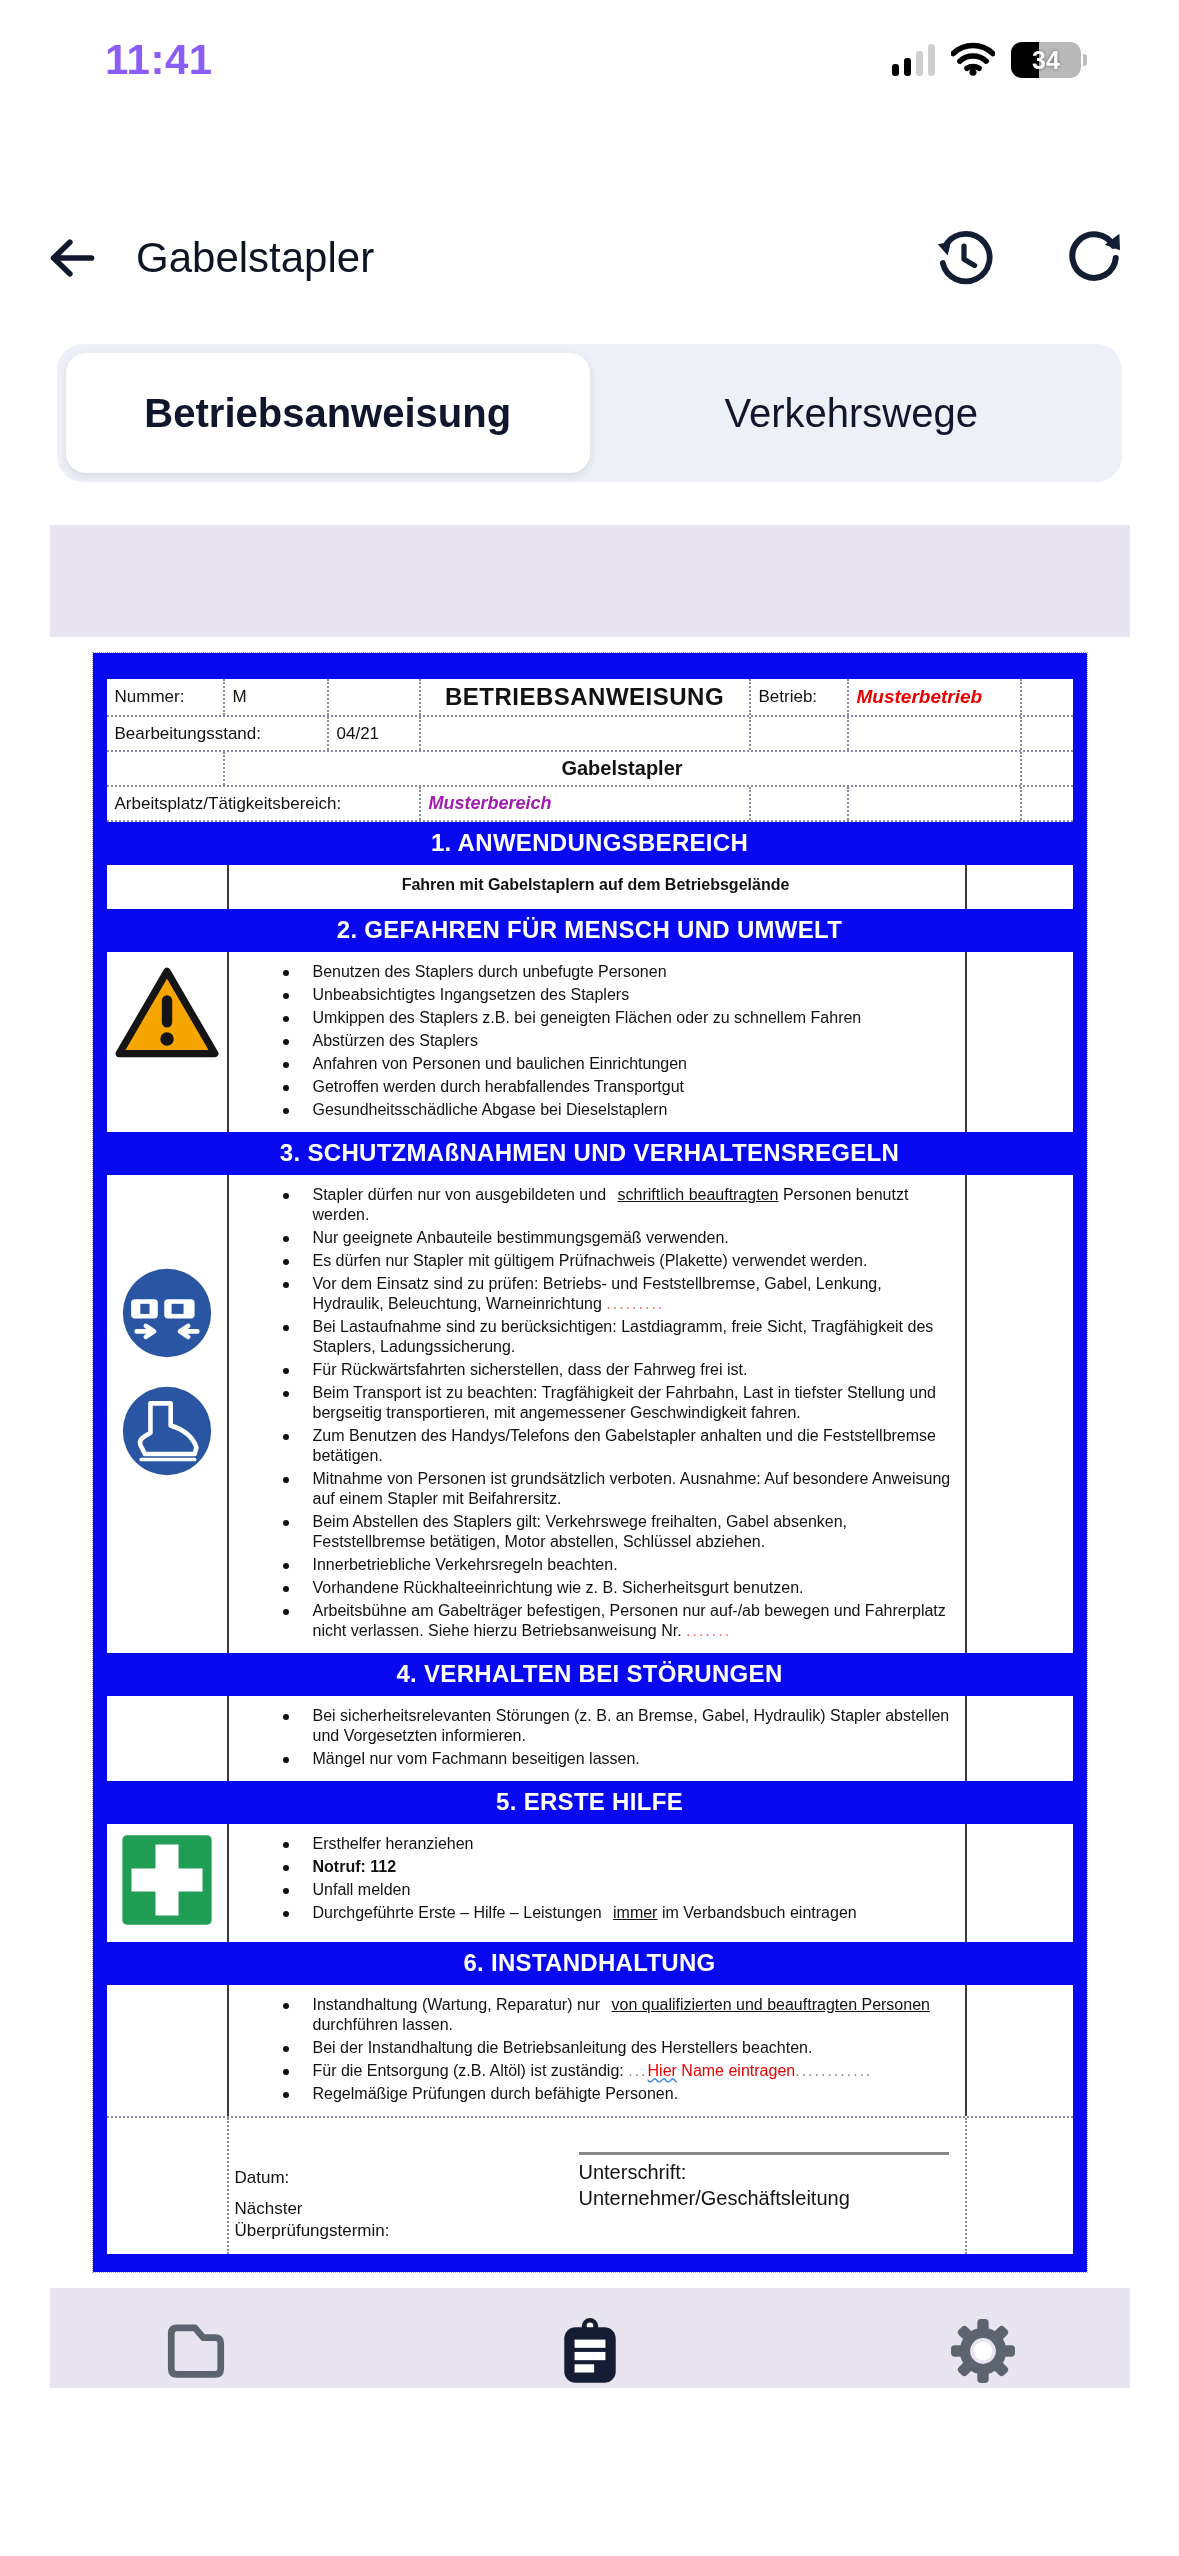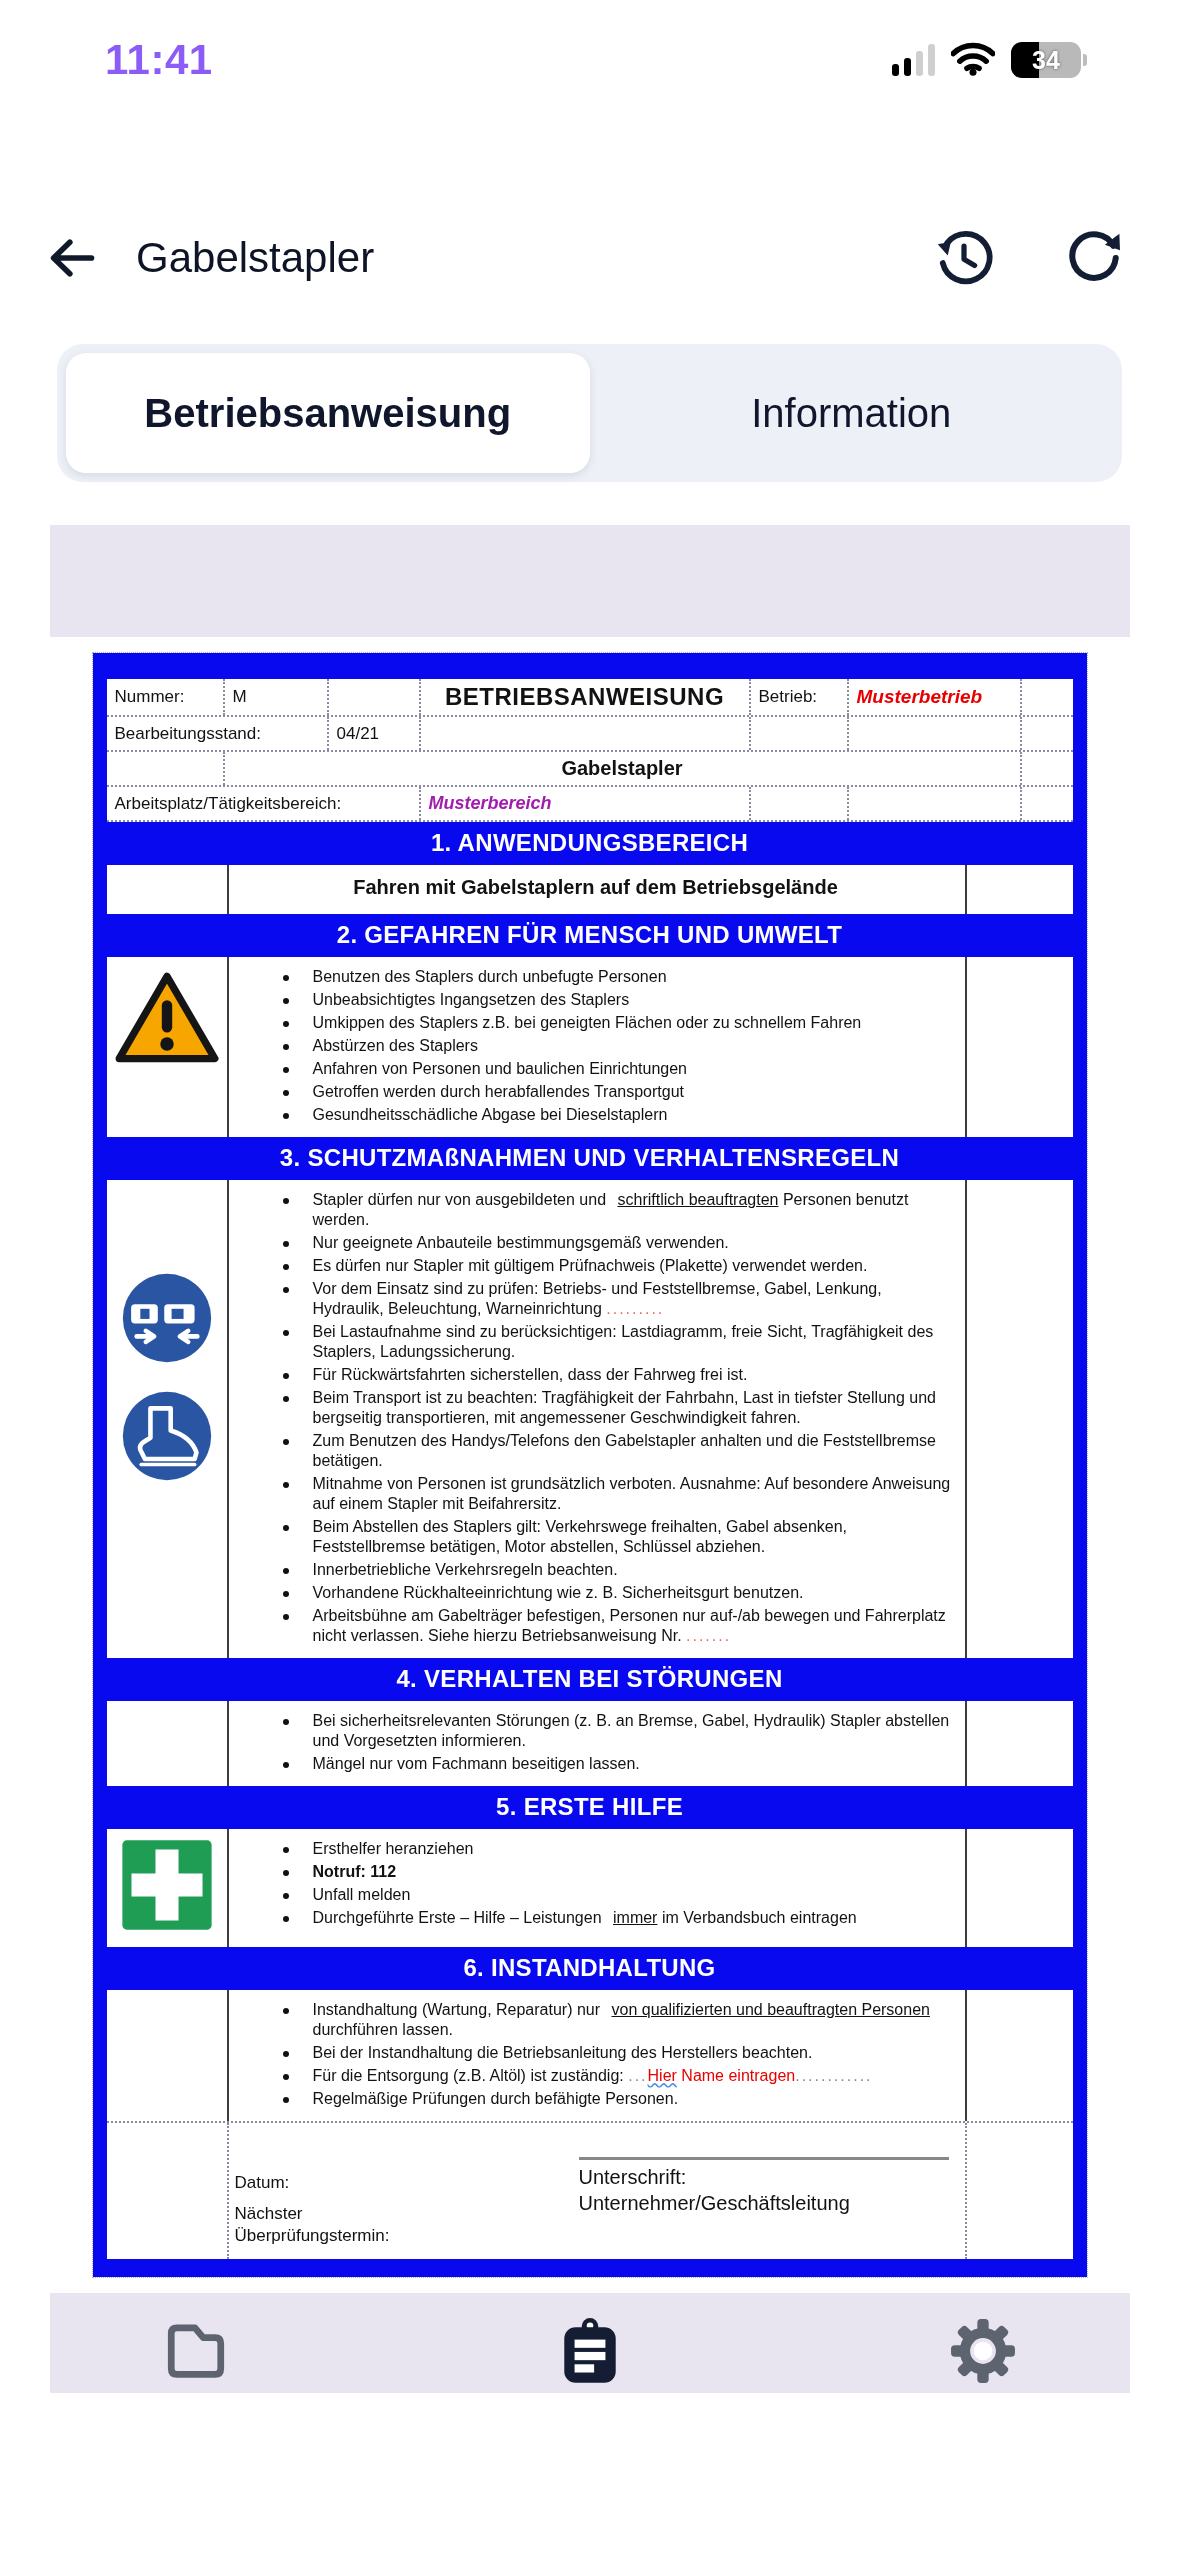--- a/index.html
+++ b/index.html
@@ -55,21 +55,21 @@
   .doc-sub { font-size:20px; font-weight:700; }
   .red-bi { color:#e80000; font-weight:700; font-style:italic; font-size:19px; }
   .red-i  { color:#a21caf; font-weight:600; font-style:italic; font-size:18px; }
 
   
   .banner { background:#0909f0; color:#fff; font-weight:700; font-size:24px; text-align:center; padding:7px 4px 8px; letter-spacing:.3px; }
   .content-row { display:grid; grid-template-columns:122px 1fr 108px; }
   .col-left { border-right:2px solid #3c3c3c; display:flex; flex-direction:column; align-items:center; gap:20px; padding-top:12px; }
   .col-right { border-left:2px solid #3c3c3c; }
   .col-center { padding:7px 10px 9px 8px; }
-  .center-text { text-align:center; font-weight:700; font-size:20px; padding:4px 0 6px; }
+  .center-text { text-align:center; font-weight:700; font-size:16px; padding:4px 0 6px; }
   ul.bullets { list-style:none; padding-left:40px; }
   ul.bullets li { position:relative; padding-left:36px; font-size:16px; line-height:1.25; margin:3px 0; }
   ul.bullets li::before { content:""; position:absolute; left:6px; top:8px; width:6px; height:6px; background:#111; border-radius:50%; }
   .u { text-decoration:underline;margin-left:7px; }
   .b { font-weight:700; }
   .red { color:#e80000; }
   .dots { color:#8a8a8a; letter-spacing:2px; }
   .reddots { color:#e86a6a; letter-spacing:2px; }
   .wavy { text-decoration:underline wavy #4a90e2; text-decoration-skip-ink:none; }
   .sec-2 .col-left { padding-top:14px; }
@@ -143,21 +143,21 @@
       <svg width="58" height="58" viewBox="0 0 48 48" fill="none">
         <path d="M40 14 A18 18 0 1 0 42 24" stroke="#131d33" stroke-width="5" stroke-linecap="round" fill="none"></path>
         <path d="M33 13 L45 4 L45.5 17.5 Z" fill="#131d33"></path>
       </svg>
     </div>
   </div>
 </div>
 
 <div class="tabs">
   <div class="tab selected">Betriebsanweisung</div>
-  <div class="tab">Information</div>
+  <div class="tab">Verkehrswege</div>
 </div>
 
 <div class="viewer">
   <div class="lavender lav-top"></div>
 
   <div class="doc">
     <div class="doc-topbar"></div>
     <div class="doc-inner">
 
       <div class="hdr-row r1">

